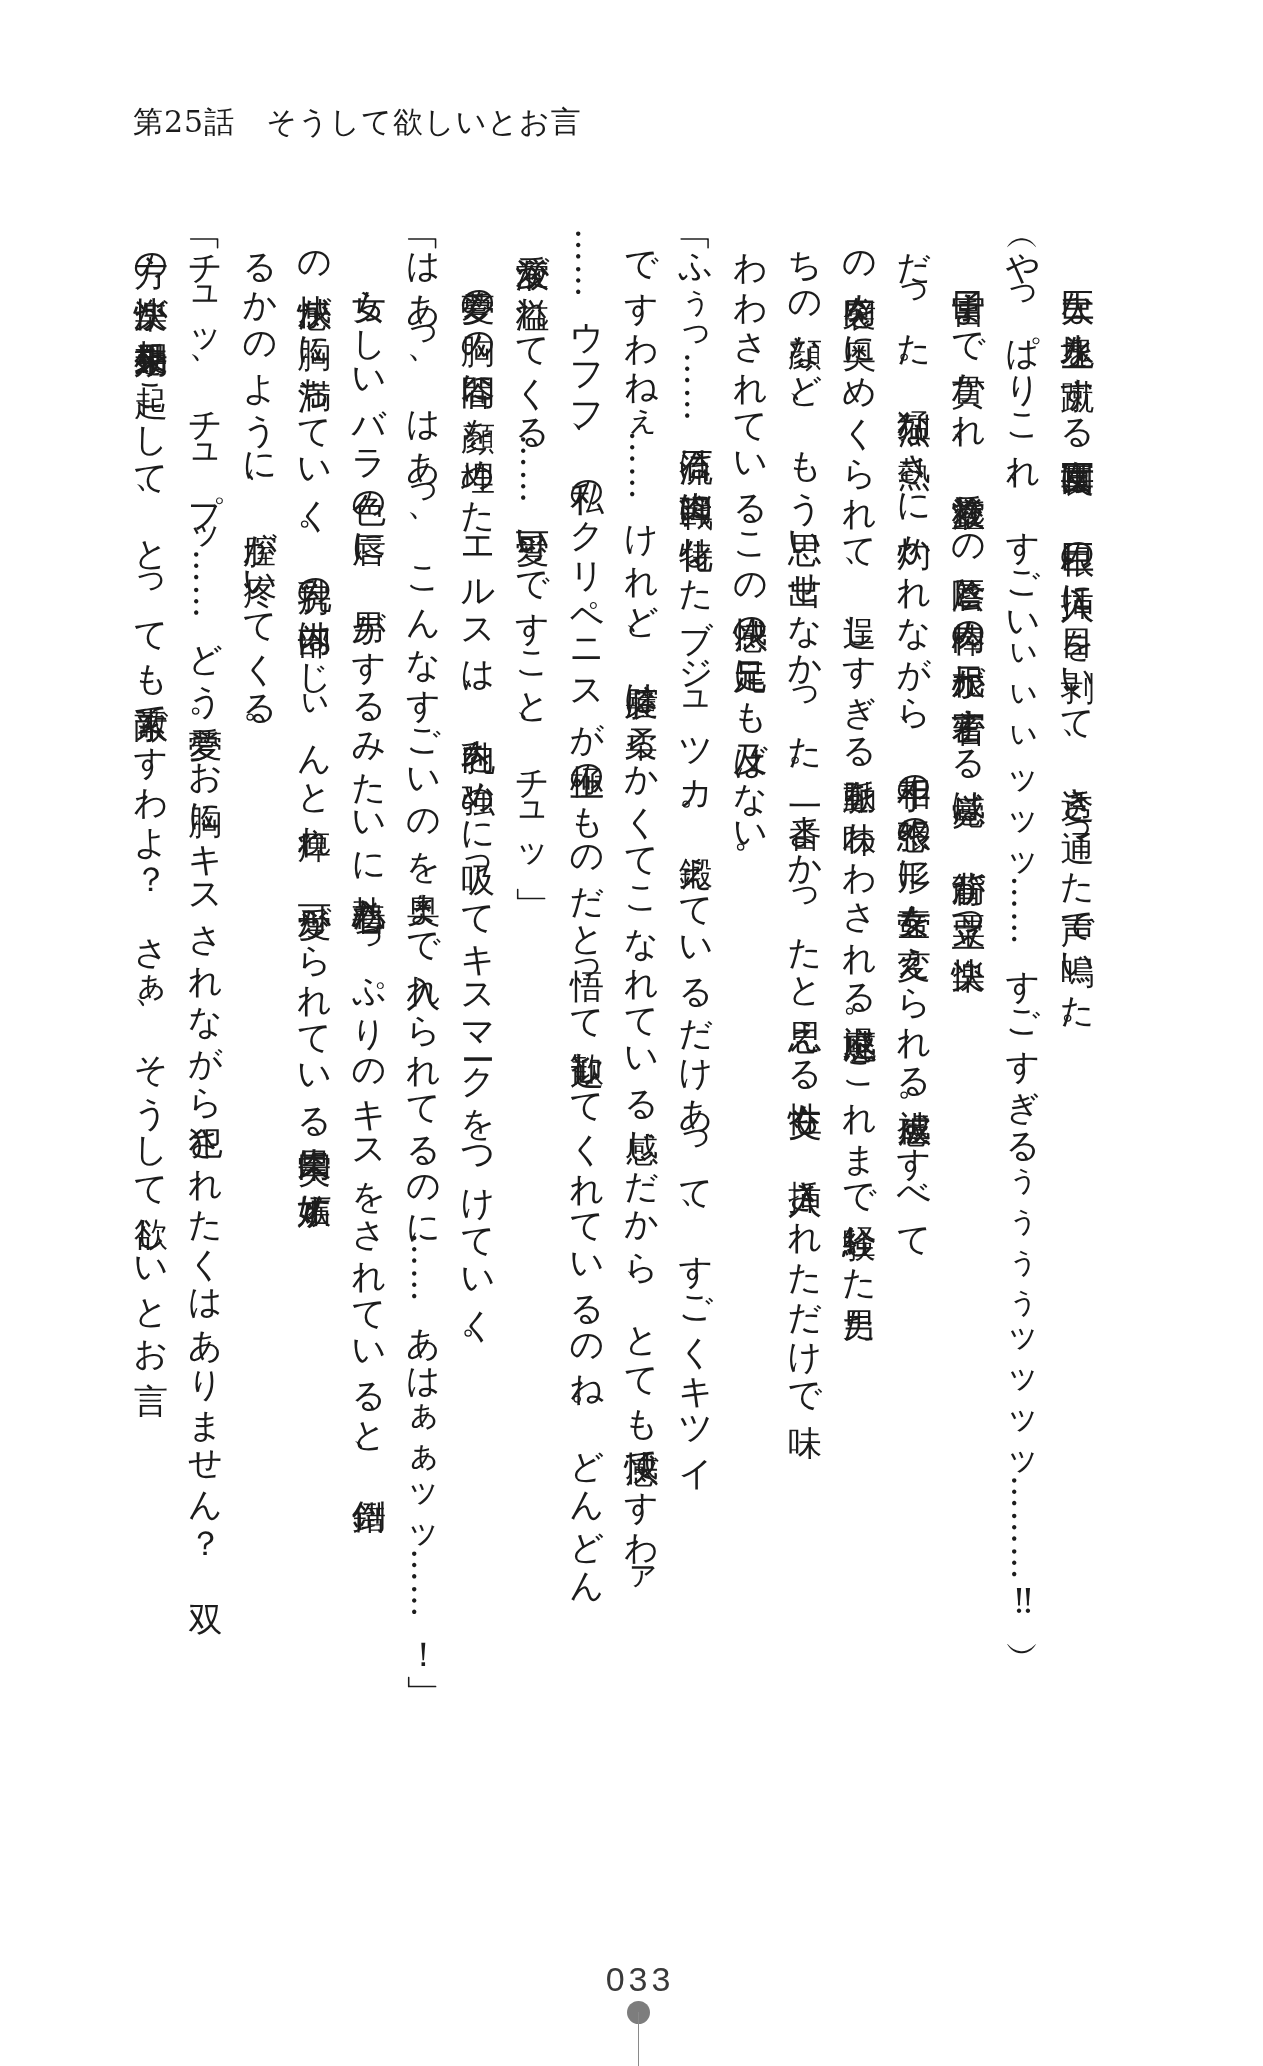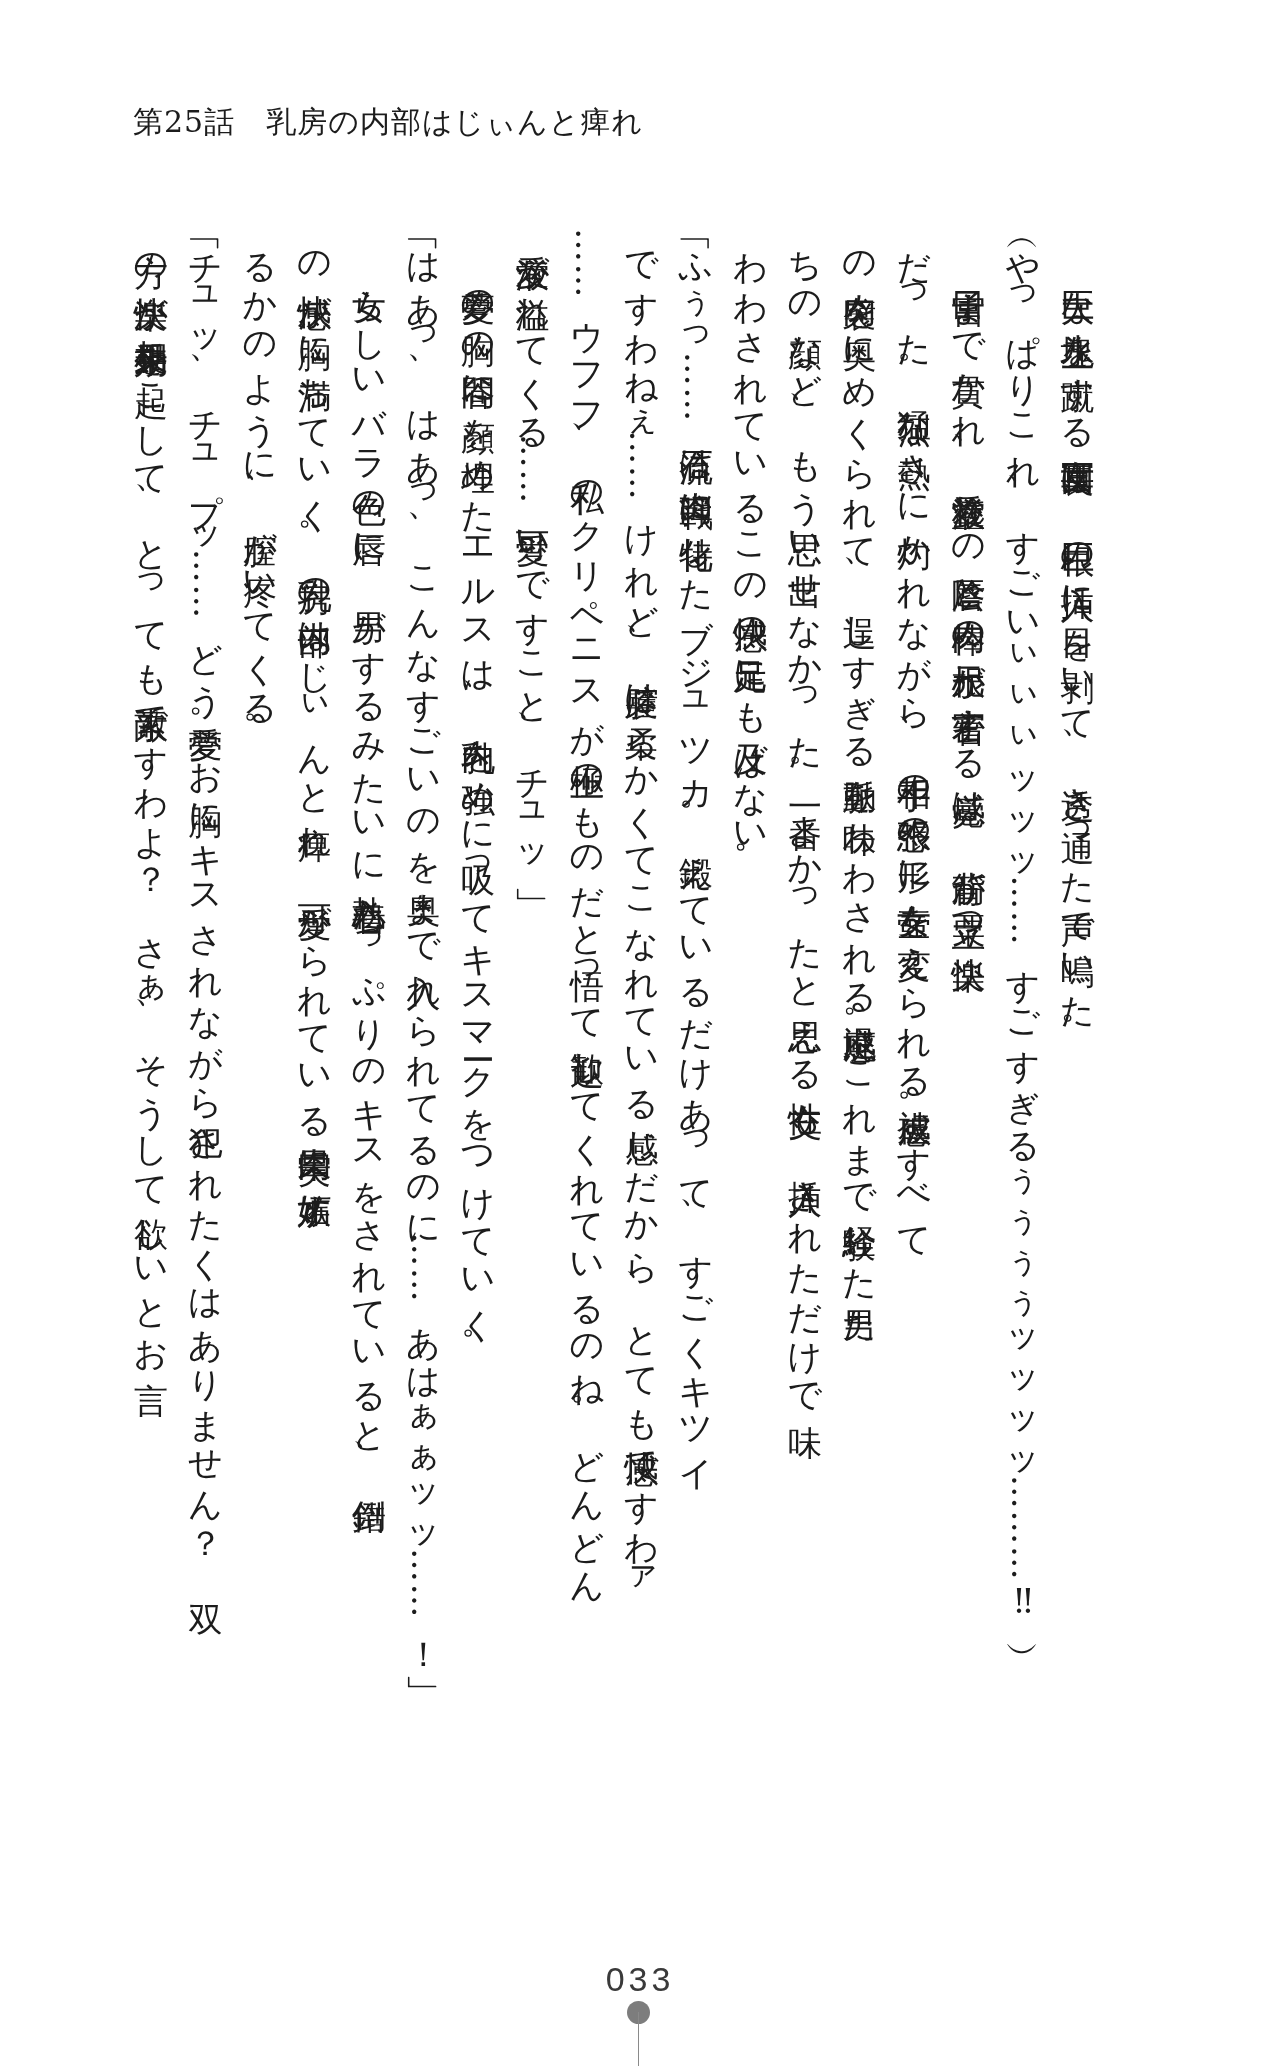--- a/index.html
+++ b/index.html
@@ -72,21 +72,21 @@
     width: 1px;
     height: 54px;
     background: #8a8a8a;
   }
 </style>
 </head>
 <body>
 
 <div id="page">
 
-  <div id="chapter-header">第25話　乳房の内部はじぃんと痺れ</div>
+  <div id="chapter-header">第25話　そうして欲しいとお言</div>
 
   <div id="text-block">
       <p class="line indent">巨大な氷塊を一蹴する女軍団長は、巨根の挿入に目を剥いて、透き通った声で鳴いた。</p>
       <p class="line">（やっぱりこれ、すごいぃぃぃッッッ……すごすぎるぅぅぅぅッッッッ………‼）</p>
       <p class="line indent">子宮口まで貫かれ、愛液塗れの陰唇と肉棒の根元が密着する感覚は、背筋が粟立つ快楽</p>
       <p class="line">だった。猛烈な熱さに灼かれながら、相手の怒張の形に女壺を変えられる被虐感。すべて</p>
       <p class="line">の肉襞を奥にめくられて、逞しすぎる脈動を味わわされる退廃感。これまで経験した男た</p>
       <p class="line">ちの顔など、もう思い出せなかった。一番よかったと思える性交も、挿入されただけで味</p>
       <p class="line">わわされているこの快感の足元にも及ばない。</p>
       <p class="line">「ふぅっ……流石は肉弾戦に特化したブジュツカ。鍛えているだけあって、すごくキツイ</p>

